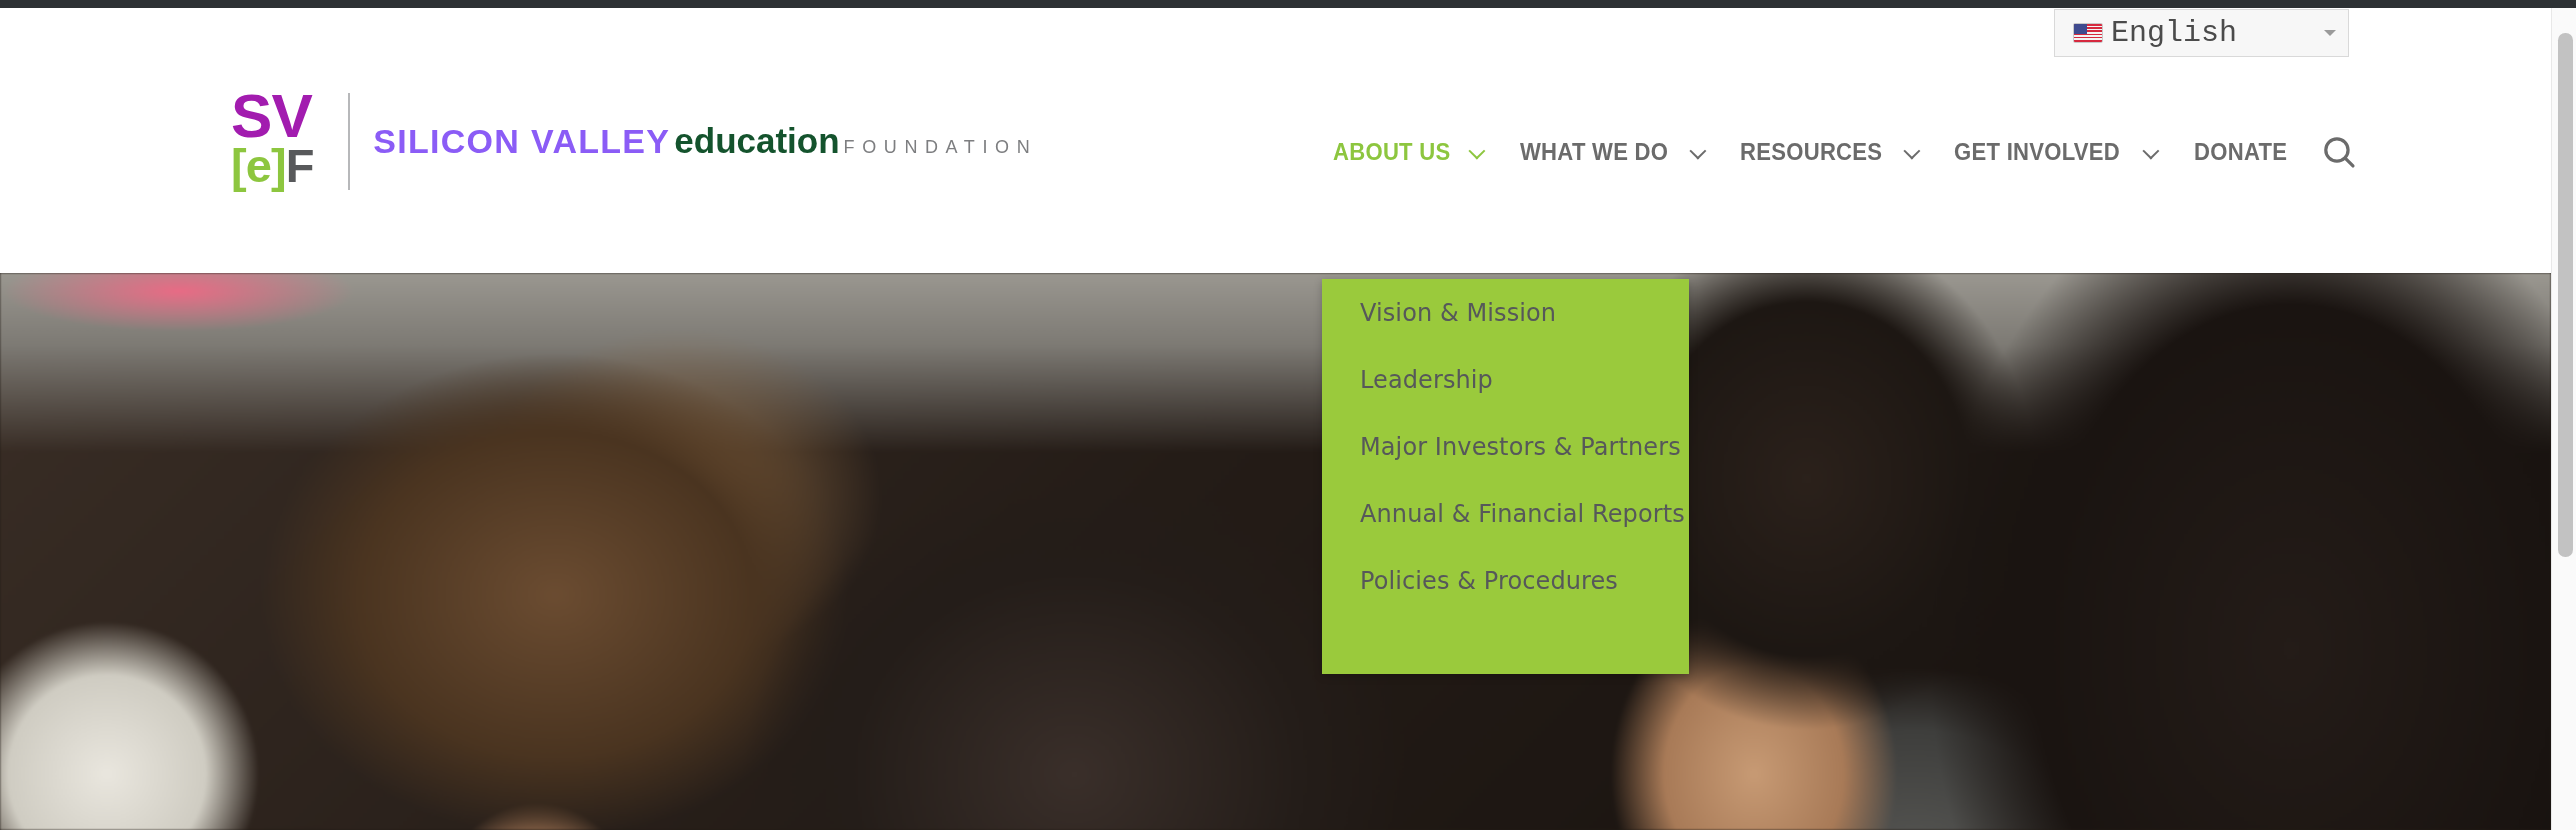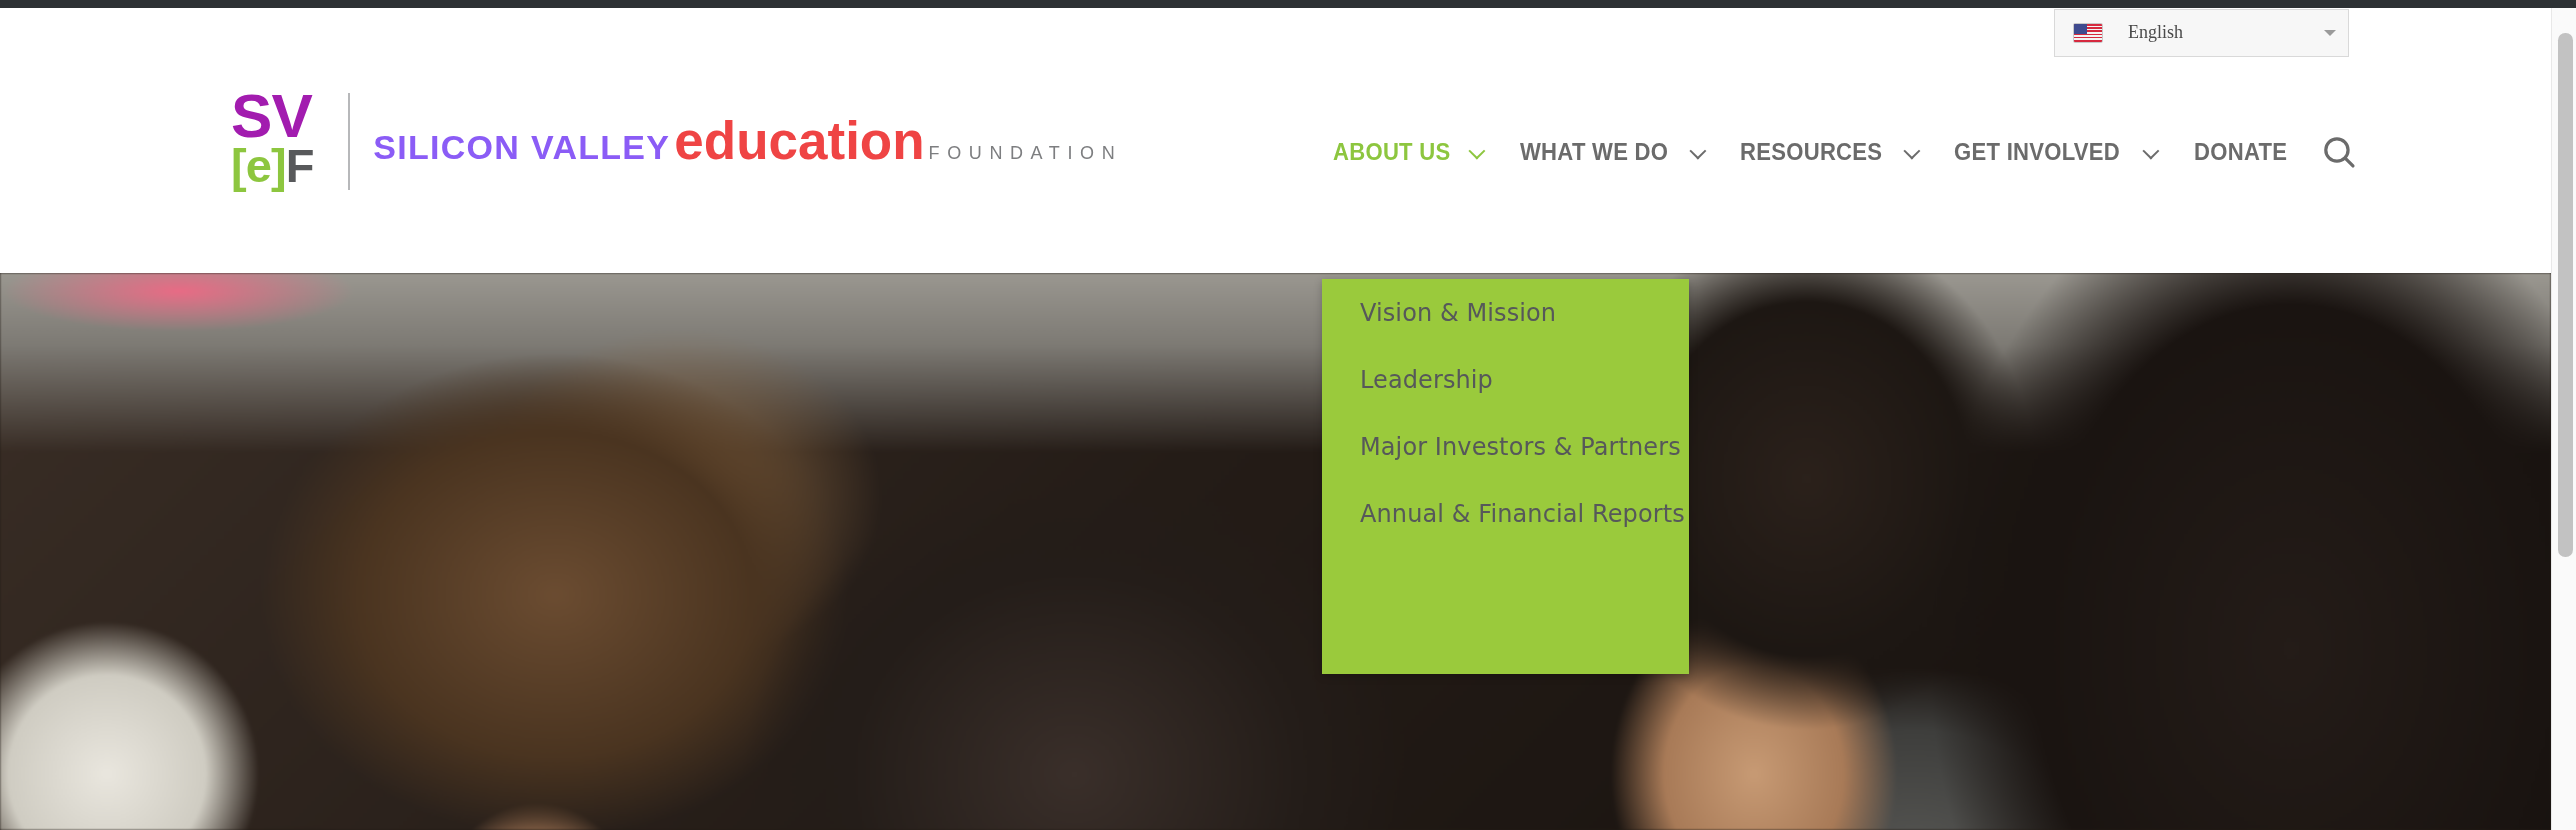--- a/index.html
+++ b/index.html
@@ -69,24 +69,24 @@
       to bottom,
       #d6293e 0px, #d6293e 1.6px,
       #f4f4f4 1.6px, #f4f4f4 3.2px);
   }
   #flag-icon .canton {
     position:absolute; left:0; top:0;
     width:13.4px; height:10.7px;
     background:#3f4b8f;
   }
   #language-label {
-    margin-left:25px;
-    font-size:18px;
+    margin-left:8px;
+    font-size:30px;
     color:#4b4b4b;
-    font-family:Liberation Serif, serif;
+    font-family:Liberation Mono, monospace;
     white-space:nowrap;
   }
   #language-caret {
     margin-left:auto;
     width:0; height:0;
     border-left:6.3px solid transparent;
     border-right:6.3px solid transparent;
     border-top:6.3px solid #9a9a9a;
   }
 
@@ -126,23 +126,23 @@
   }
   #logo-wordmark { flex:0 0 auto; }
   #wordmark-line1 {
     font-size:34px; font-weight:bold;
     letter-spacing:1.3px;
     color:#8b5cf6;
     line-height:38px;
     font-family:"Liberation Sans", sans-serif;
   }
   #wordmark-line2 {
-    font-size:53px; font-weight:bold;
+    font-size:35px; font-weight:bold;
     letter-spacing:0px;
-    color:#ef4444;
+    color:#14532d;
     line-height:48px;
     font-family:"Liberation Sans", sans-serif;
   }
   #wordmark-line3 {
     font-size:18px;
     letter-spacing:7.6px;
     color:#7d7e80;
     line-height:23px;
     font-family:"Liberation Sans", sans-serif;
   }
@@ -330,20 +330,23 @@
     </div>
     <div class="dropdown-item">
       <span class="dropdown-label">Leadership</span>
     </div>
     <div class="dropdown-item">
       <span class="dropdown-label">Major Investors &amp; Partners</span>
     </div>
     <div class="dropdown-item">
       <span class="dropdown-label">Annual &amp; Financial Reports</span>
     </div>
+    <div class="dropdown-item">
+      <span class="dropdown-label">Policies &amp; Procedures</span>
+    </div>
   </div>
 
 </div>
 
 <div id="scrollbar">
   <div id="scrollbar-thumb"></div>
 </div>
 
 
 </body></html>

